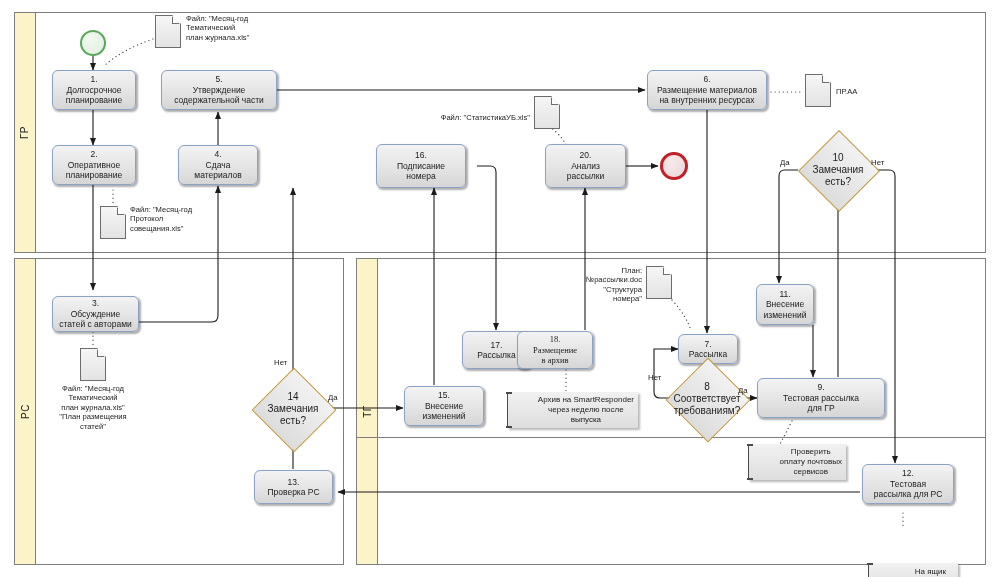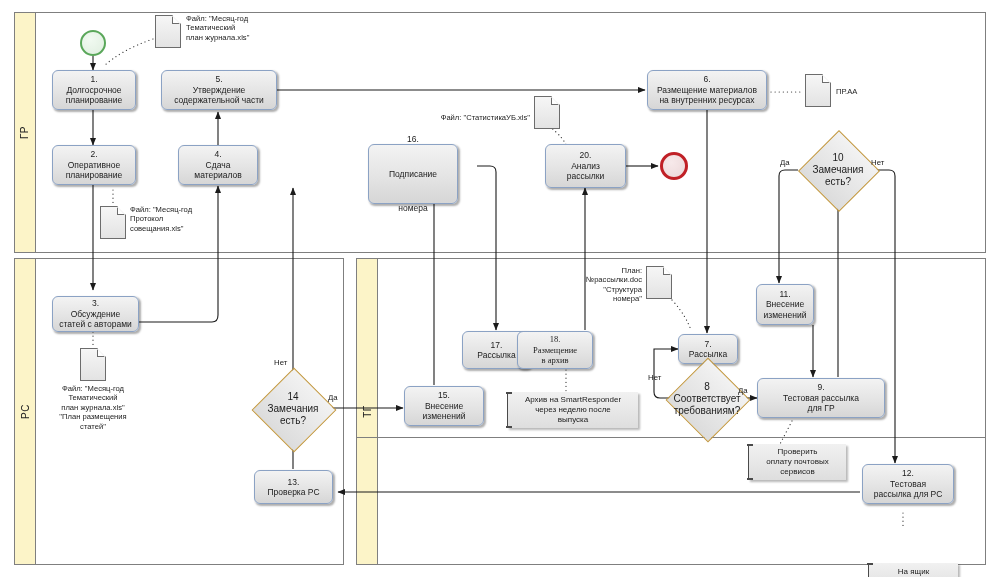--- a/index.html
+++ b/index.html
@@ -50,21 +50,21 @@
   
   .flabel{position:absolute;font-size:7.6px;line-height:1.25;color:#1b1b1b;text-align:center;}
   .flabel.r{text-align:right;}
   .flabel.l{text-align:left;}
 
   
   .note{position:absolute;box-sizing:border-box;
         background:linear-gradient(to bottom,#f1f1f1,#dedede);
         border-left:1.6px solid #4a4a4a;
         box-shadow:1.5px 1.5px 2px rgba(0,0,0,.28);
-        display:flex;align-items:center;justify-content:center;
+        display:flex;align-items:center;justify-content:flex-end;
         font-size:8px;line-height:1.26;color:#1b1b1b;text-align:center;padding:2px 4px;}
   .note::before{content:"";position:absolute;left:-1.6px;top:0;width:6px;height:1.6px;background:#4a4a4a;}
   .note::after{content:"";position:absolute;left:-1.6px;bottom:0;width:6px;height:1.6px;background:#4a4a4a;}
 
   
   .etxt{position:absolute;font-size:7.8px;color:#1b1b1b;white-space:nowrap;}
 </style>
 </head>
 <body>
 
@@ -225,21 +225,21 @@
     <span class="num">13.</span>
     <span class="ttl">Проверка РС</span>
   </div>
 
   <div class="task" style="left:404px;top:386px;width:80px;height:40px;">
     <span class="num">15.</span>
     <span class="ttl">Внесение</span>
     <span class="ttl">изменений</span>
   </div>
 
-  <div class="task" style="left:368px;top:144px;width:90px;height:60px;gap:24px;">
+  <div class="task" style="left:376px;top:144px;width:90px;height:44px;">
     <span class="num">16.</span>
     <span class="ttl">Подписание</span>
     <span class="ttl">номера</span>
   </div>
 
   <div class="task" style="left:462px;top:331px;width:69px;height:38px;">
     <span class="num">17.</span>
     <span class="ttl">Рассылка</span>
   </div>
 

